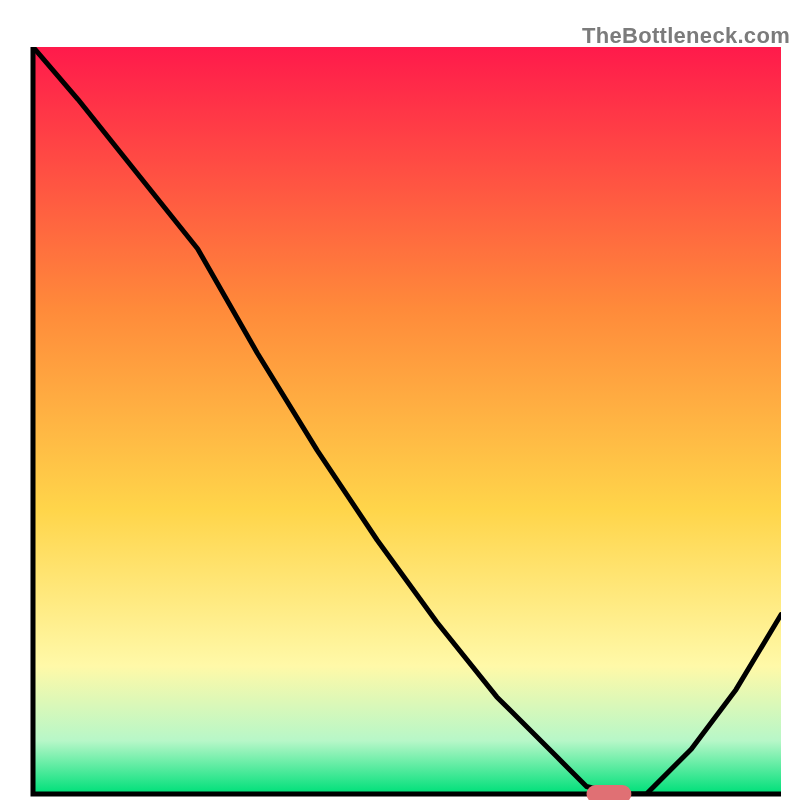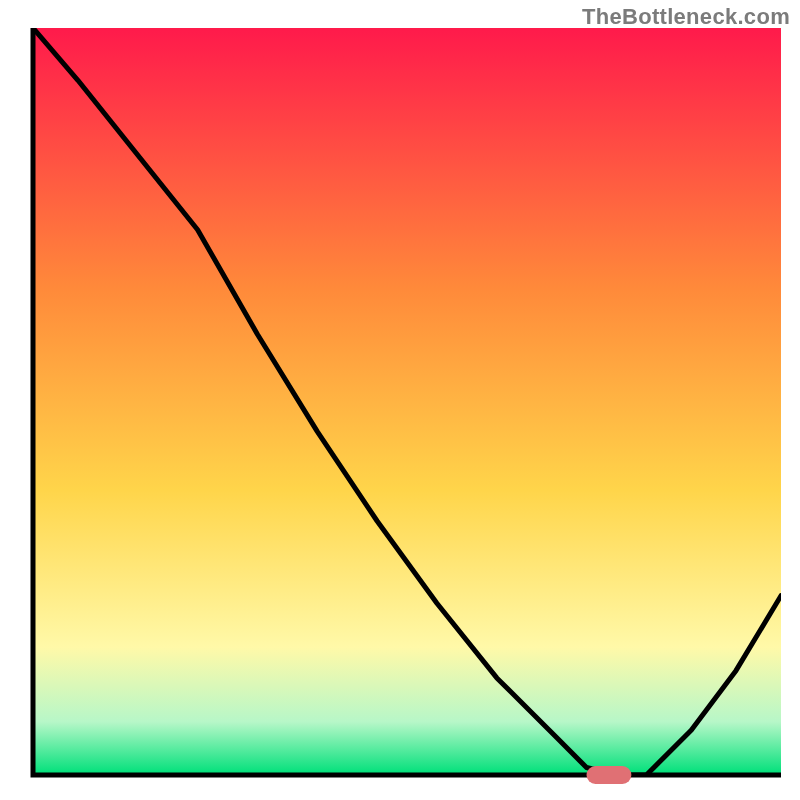--- a/index.html
+++ b/index.html
@@ -7,20 +7,21 @@
     padding: 0;
     width: 800px;
     height: 800px;
     background: #ffffff;
     font-family: Arial, Helvetica, sans-serif;
   }
   .stage {
     position: relative;
     width: 800px;
     height: 560px;
+    margin-top: 19px;
   }
   .watermark {
     position: absolute;
     top: 4px;
     right: 10px;
     font-size: 22px;
     font-weight: 600;
     color: #7b7b7b;
     letter-spacing: 0.3px;
   }

